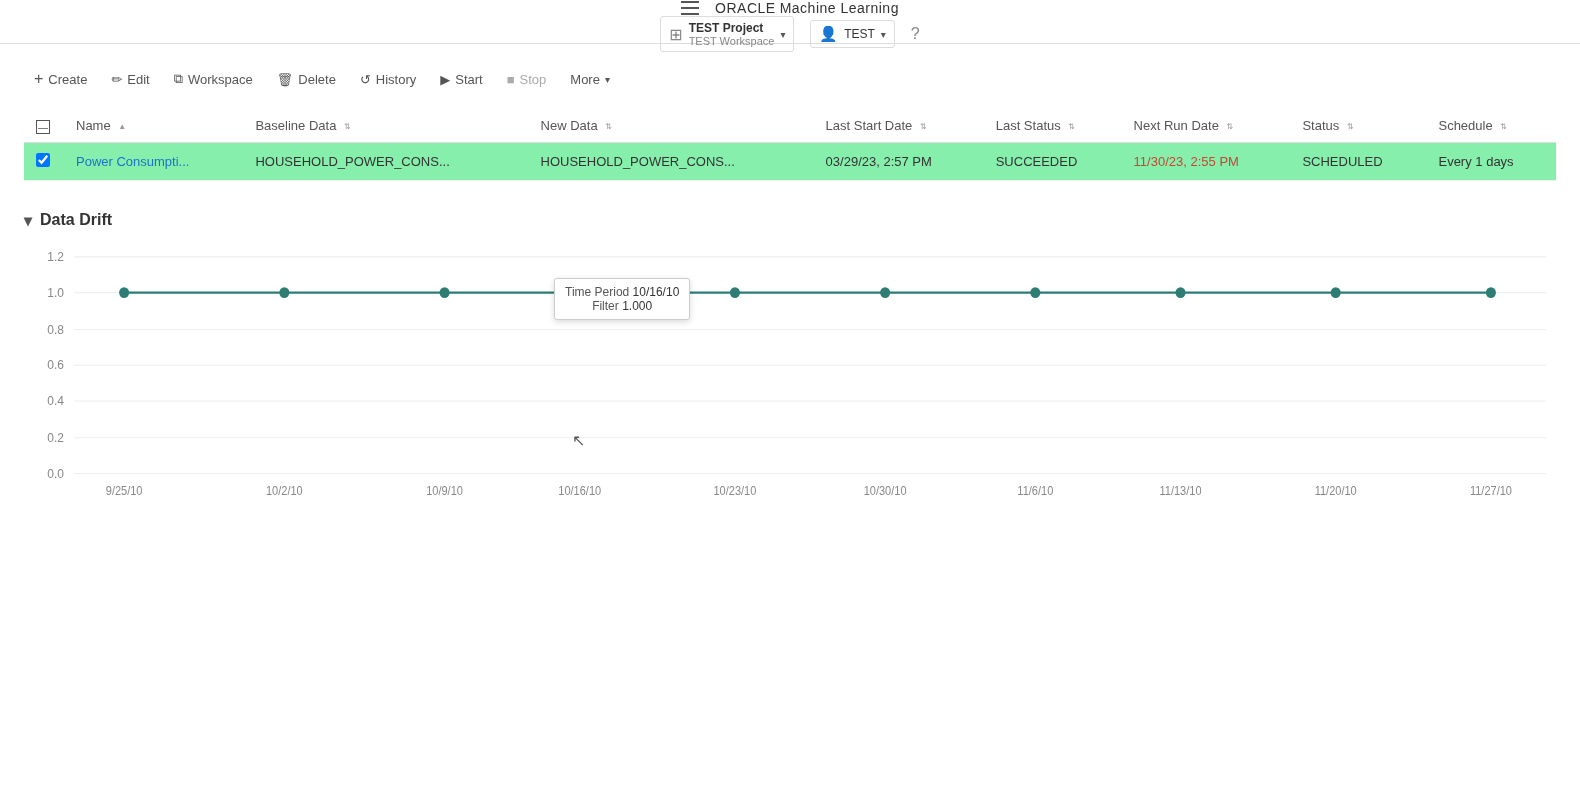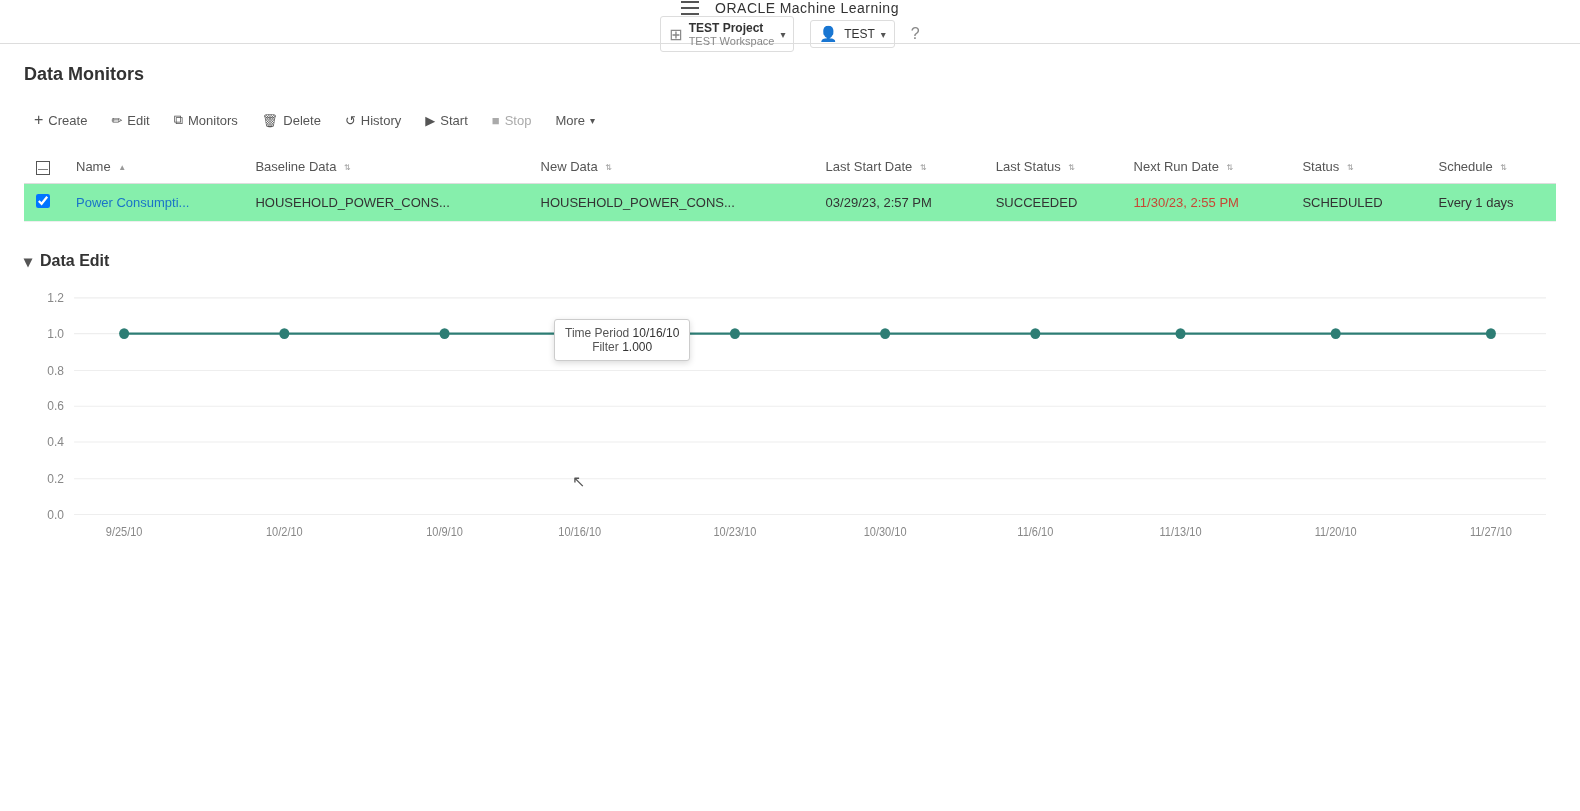--- a/index.html
+++ b/index.html
@@ -157,34 +157,33 @@
       <span style="font-size:15px;color:#888;">👤</span>
       <span>TEST</span>
       <span class="dropdown-arrow">▾</span>
     </div>
     <span class="help-icon">?</span>
   </div>
 </div>
 
 <div class="main">
 
-  <div class="page-title">Data Monitors</div>
 
   <div class="toolbar">
     <button class="toolbar-btn">
       <span style="font-size:16px;font-weight:300;">+</span>
       <span>Create</span>
     </button>
     <button class="toolbar-btn">
       <span>✏</span>
       <span>Edit</span>
     </button>
     <button class="toolbar-btn">
       <span>⧉</span>
-      <span>Monitors</span>
+      <span>Workspace</span>
     </button>
     <button class="toolbar-btn">
       <span>🗑</span>
       <span>Delete</span>
     </button>
     <button class="toolbar-btn">
       <span>↺</span>
       <span>History</span>
     </button>
     <button class="toolbar-btn">
@@ -245,21 +244,21 @@
     <td>SUCCEEDED</td>
     <td style="color:#c74634;">11/30/23, 2:55 PM</td>
     <td>SCHEDULED</td>
     <td>Every 1 days</td>
   </tr>
       </tbody>
   </table>
 
   <div class="section-header">
     <span class="collapse-btn">▾</span>
-    <span>Data Edit</span>
+    <span>Data Drift</span>
   </div>
 
   <div class="chart-container">
     <svg class="chart-svg" viewBox="0 0 1530 240" preserveAspectRatio="none">
 
       <line x1="50" y1="10" x2="1520" y2="10" stroke="#eee" stroke-width="1"></line>
       <line x1="50" y1="43" x2="1520" y2="43" stroke="#eee" stroke-width="1"></line>
       <line x1="50" y1="77" x2="1520" y2="77" stroke="#eee" stroke-width="1"></line>
       <line x1="50" y1="110" x2="1520" y2="110" stroke="#eee" stroke-width="1"></line>
       <line x1="50" y1="143" x2="1520" y2="143" stroke="#eee" stroke-width="1"></line>

